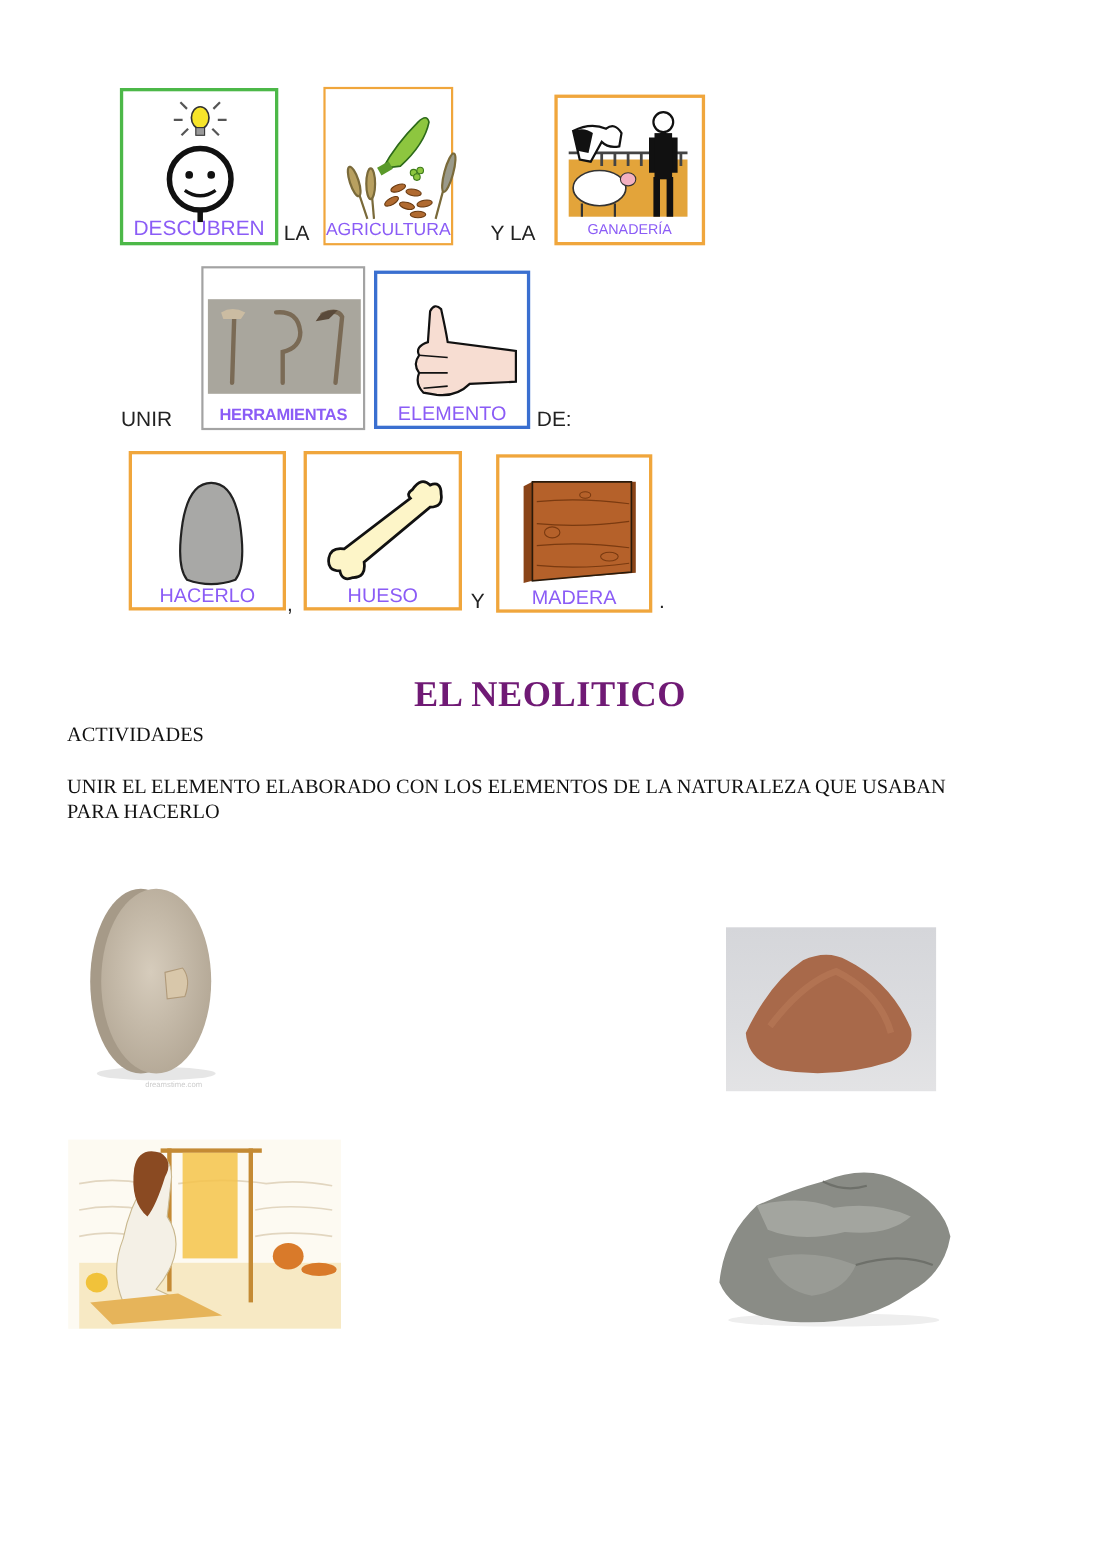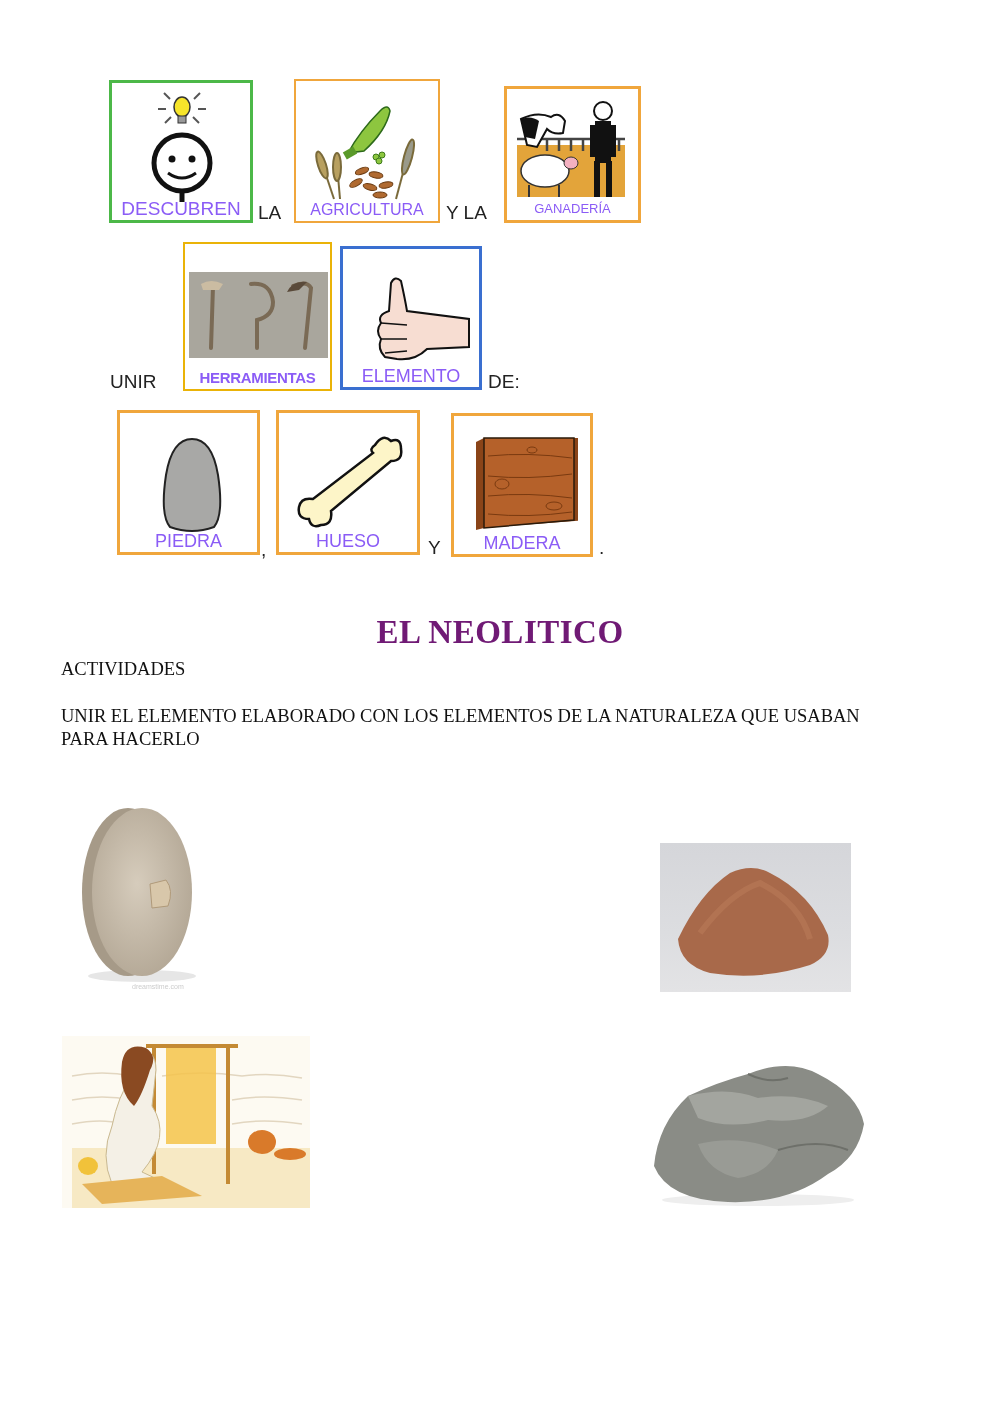--- a/index.html
+++ b/index.html
@@ -30,21 +30,21 @@
     <circle cx="60" cy="76" r="28" fill="#fff" stroke="#111" stroke-width="5"></circle>
     <circle cx="50" cy="72" r="3.5" fill="#111"></circle>
       <circle cx="70" cy="72" r="3.5" fill="#111"></circle>
     <path d="M46 86 Q60 96 74 86" fill="none" stroke="#111" stroke-width="3"></path>
     <line x1="60" y1="104" x2="60" y2="115" stroke="#111" stroke-width="5"></line>
   </svg>
   <div class="lbl" style="font-size:19px;">DESCUBREN</div>
 </div>
 <div class="word" style="left:258px;top:203px;">LA</div>
 
-<div class="pict" style="left:294px;top:79px;width:146px;height:144px;border:2px solid #f0a63c;">
+<div class="pict" style="left:294px;top:79px;width:118px;height:144px;border:2px solid #f0a63c;">
   <svg width="120" height="110" viewBox="0 0 120 110" style="left:12px;top:10px;">
     <path d="M40 62 Q52 40 72 20 Q80 12 82 20 Q78 40 56 60 Z" fill="#8dc63f" stroke="#2d6a1a" stroke-width="1.5"></path>
     <rect x="36" y="58" width="12" height="8" fill="#5a9a2a" transform="rotate(-30 42 62)"></rect>
     <circle cx="68" cy="66" r="3" fill="#8dc63f" stroke="#3d7a1a"></circle>
       <circle cx="74" cy="64" r="3" fill="#8dc63f" stroke="#3d7a1a"></circle>
       <circle cx="71" cy="70" r="3" fill="#8dc63f" stroke="#3d7a1a"></circle>
     <g stroke="#7a6a3a" stroke-width="2" fill="#b8a060">
       <line x1="10" y1="60" x2="26" y2="108"></line>
         <ellipse cx="14" cy="74" rx="4" ry="14" transform="rotate(-18 14 74)"></ellipse>
       <line x1="28" y1="62" x2="32" y2="108"></line>
@@ -84,21 +84,21 @@
       <line x1="52" y1="96" x2="52" y2="108" stroke="#333" stroke-width="2"></line>
     <circle cx="96" cy="22" r="9" fill="#fff" stroke="#111" stroke-width="2"></circle>
     <path d="M96 32 L96 72 M86 36 L86 68 M106 36 L106 68 M90 72 L90 108 M102 72 L102 108" stroke="#111" stroke-width="6" fill="none"></path>
     <rect x="88" y="32" width="16" height="42" fill="#111"></rect>
   </svg>
   <div class="lbl" style="font-size:13px;">GANADERÍA</div>
 </div>
 
 <div class="word" style="left:110px;top:372px;">UNIR</div>
 
-<div class="pict" style="left:183px;top:242px;width:149px;height:149px;border:2px solid #eab308;">
+<div class="pict" style="left:183px;top:242px;width:149px;height:149px;border:2px solid #a3a3a3;">
   <div style="position:absolute;left:4px;top:28px;width:139px;height:86px;background:#a9a69d;"></div>
   <svg width="139" height="86" viewBox="0 0 139 86" style="left:4px;top:28px;">
     <g stroke="#7a6a55" stroke-width="4" fill="none" stroke-linecap="round">
       <line x1="24" y1="14" x2="22" y2="76"></line>
       <path d="M62 12 Q82 10 84 30 Q84 44 68 48 L68 76"></path>
       <path d="M104 14 Q118 8 122 16 L116 76"></path>
     </g>
     <path d="M12 12 Q22 6 34 12 L30 18 L14 18 Z" fill="#cbbca2"></path>
     <path d="M98 20 Q104 8 118 10 L110 18 Z" fill="#5a4a3a"></path>
   </svg>
@@ -111,21 +111,21 @@
     <path d="M24 54 L50 56 M24 70 L50 70 M28 84 L50 82" stroke="#111" stroke-width="1.5" fill="none"></path>
   </svg>
   <div class="lbl" style="font-size:18px;">ELEMENTO</div>
 </div>
 <div class="word" style="left:488px;top:372px;">DE:</div>
 
 <div class="pict" style="left:117px;top:410px;width:143px;height:145px;border:3px solid #f0a63c;">
   <svg width="80" height="100" viewBox="0 0 80 100" style="left:32px;top:22px;">
     <path d="M40 4 Q60 4 66 40 Q72 80 62 92 Q40 100 18 92 Q8 80 14 40 Q20 4 40 4 Z" fill="#a8a8a6" stroke="#222" stroke-width="2"></path>
   </svg>
-  <div class="lbl">PIEDRA</div>
+  <div class="lbl">HACERLO</div>
 </div>
 <div class="word" style="left:261px;top:540px;">,</div>
 
 <div class="pict" style="left:276px;top:410px;width:144px;height:145px;border:3px solid #f0a63c;">
   <svg width="120" height="100" viewBox="0 0 120 100" style="left:12px;top:18px;">
     <path d="M84 14 Q92 2 100 10 Q110 6 110 18 Q112 30 100 30 L40 80 Q42 94 30 94 Q20 98 18 88 Q6 88 8 76 Q10 66 22 68 L82 22 Q78 18 84 14 Z" fill="#fdf5c8" stroke="#111" stroke-width="2.5"></path>
   </svg>
   <div class="lbl">HUESO</div>
 </div>
 <div class="word" style="left:428px;top:538px;">Y</div>

